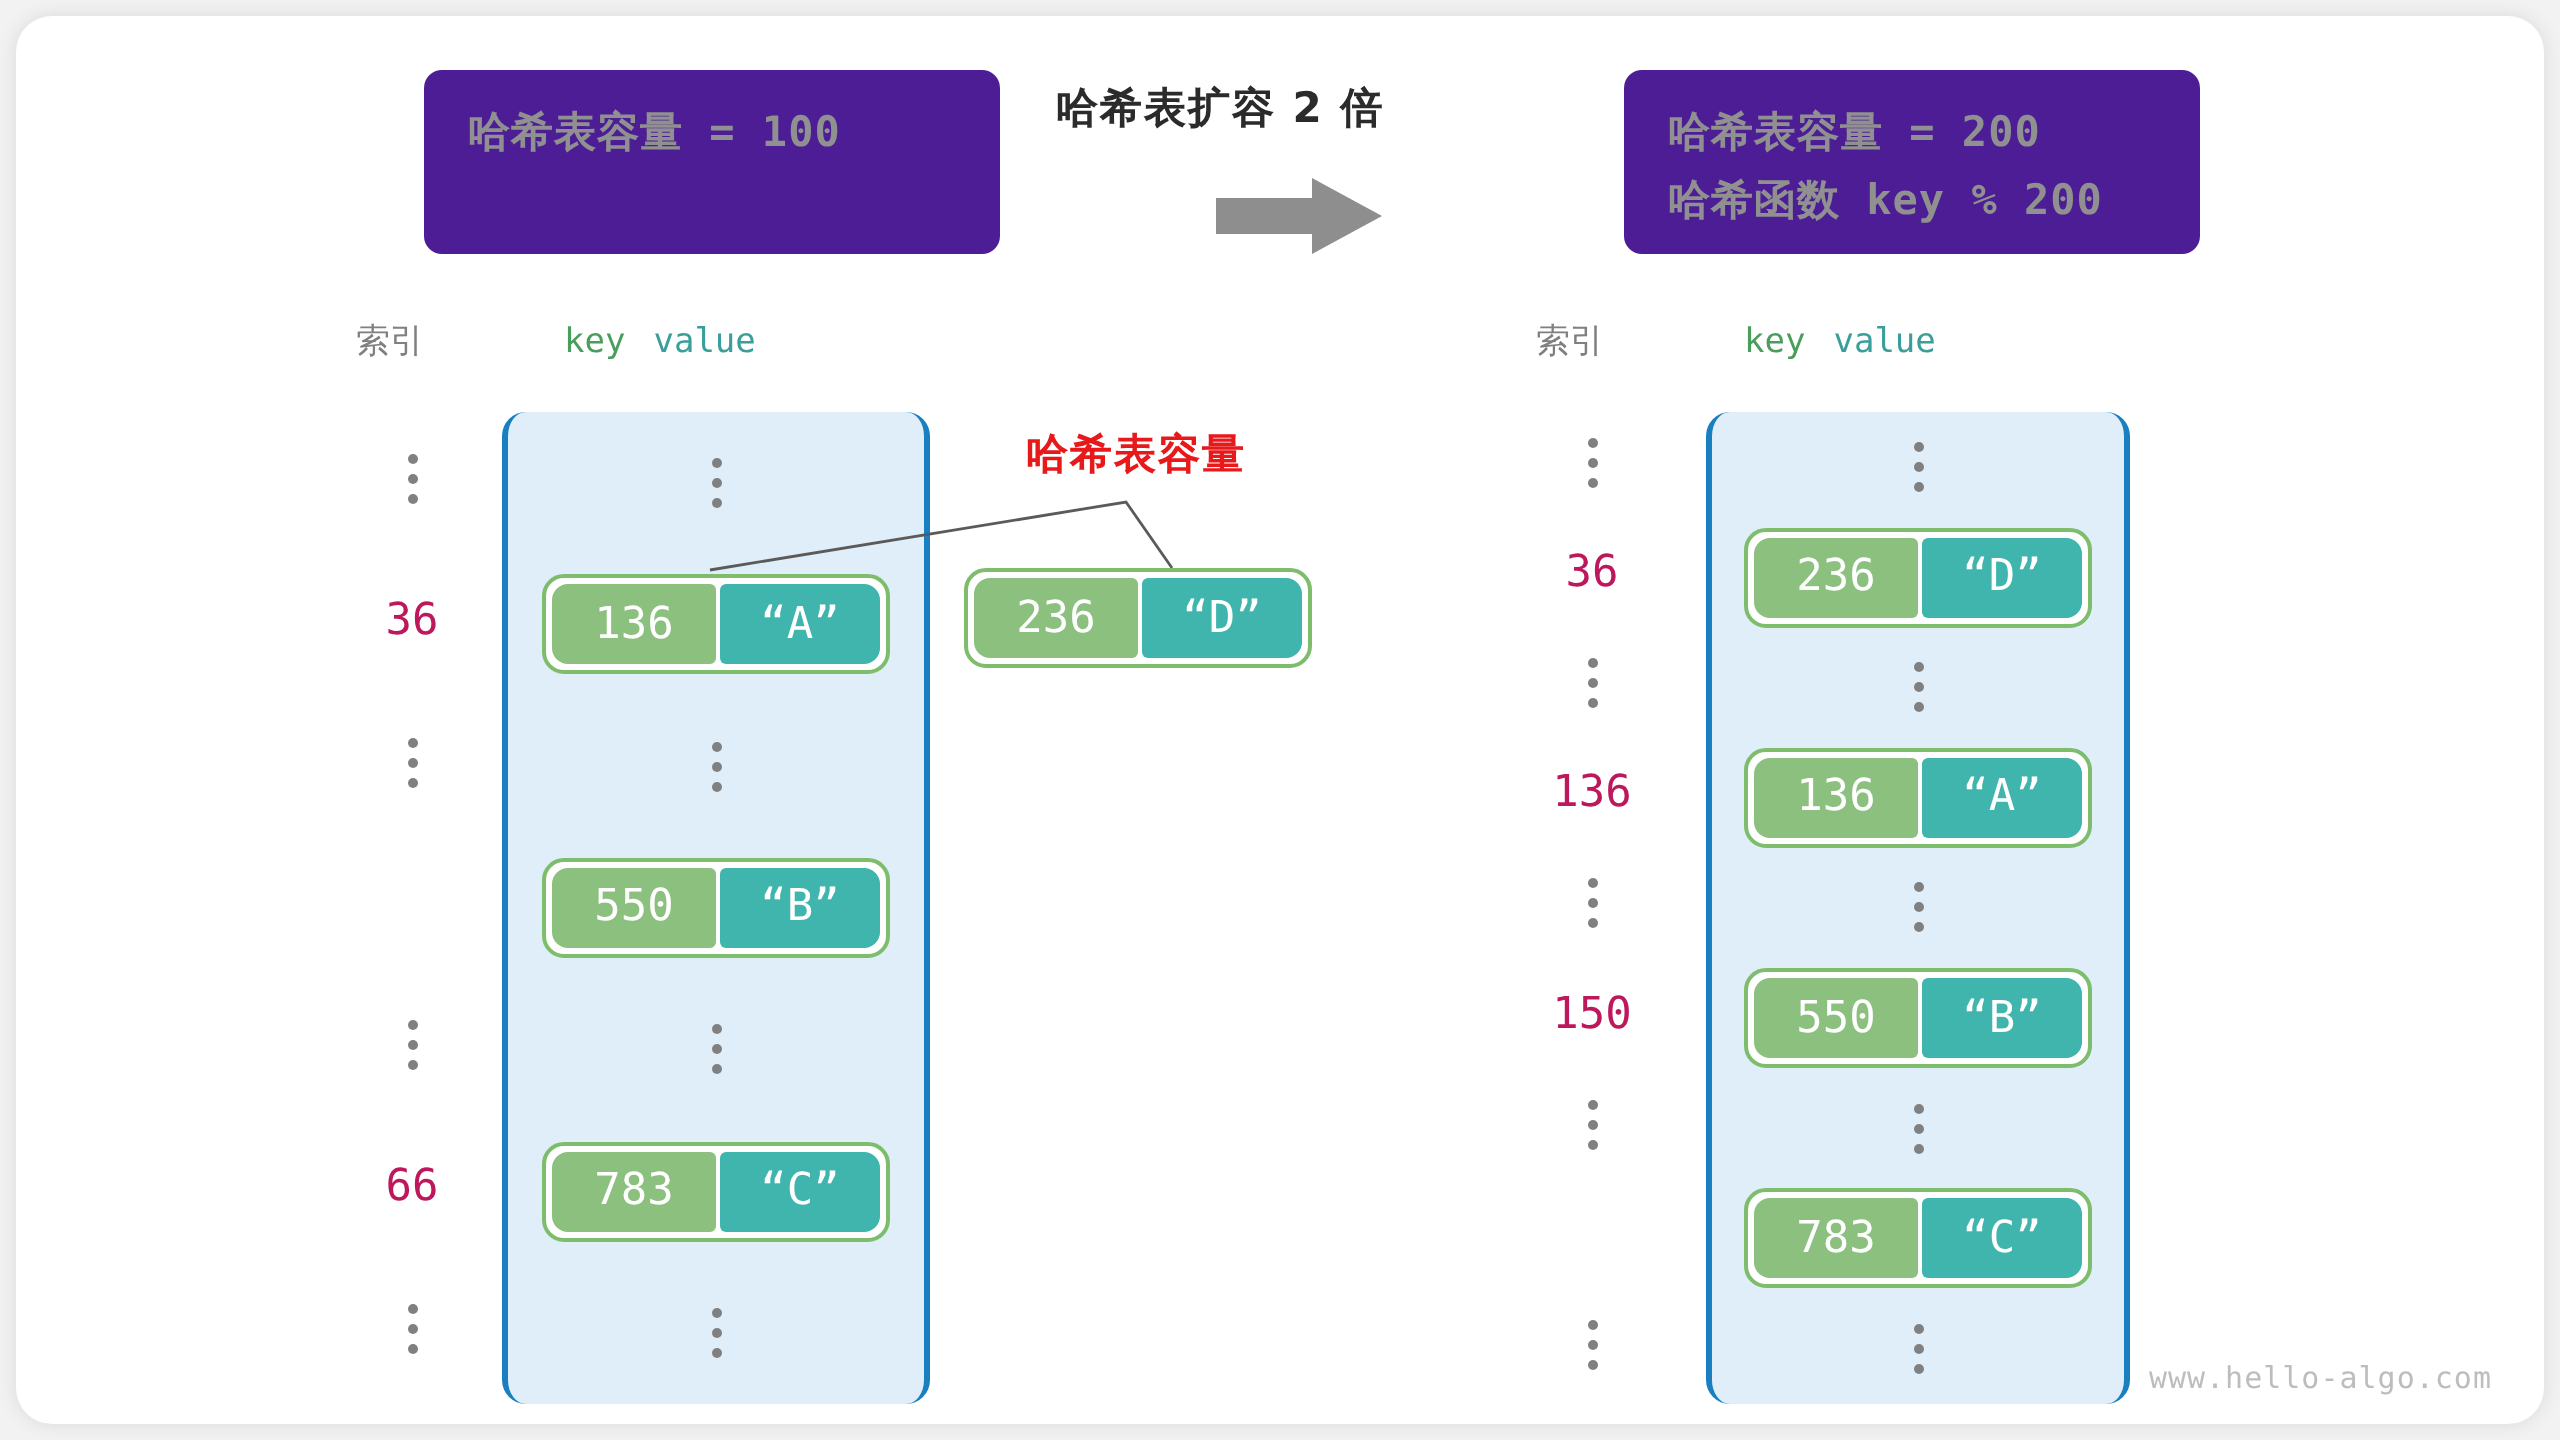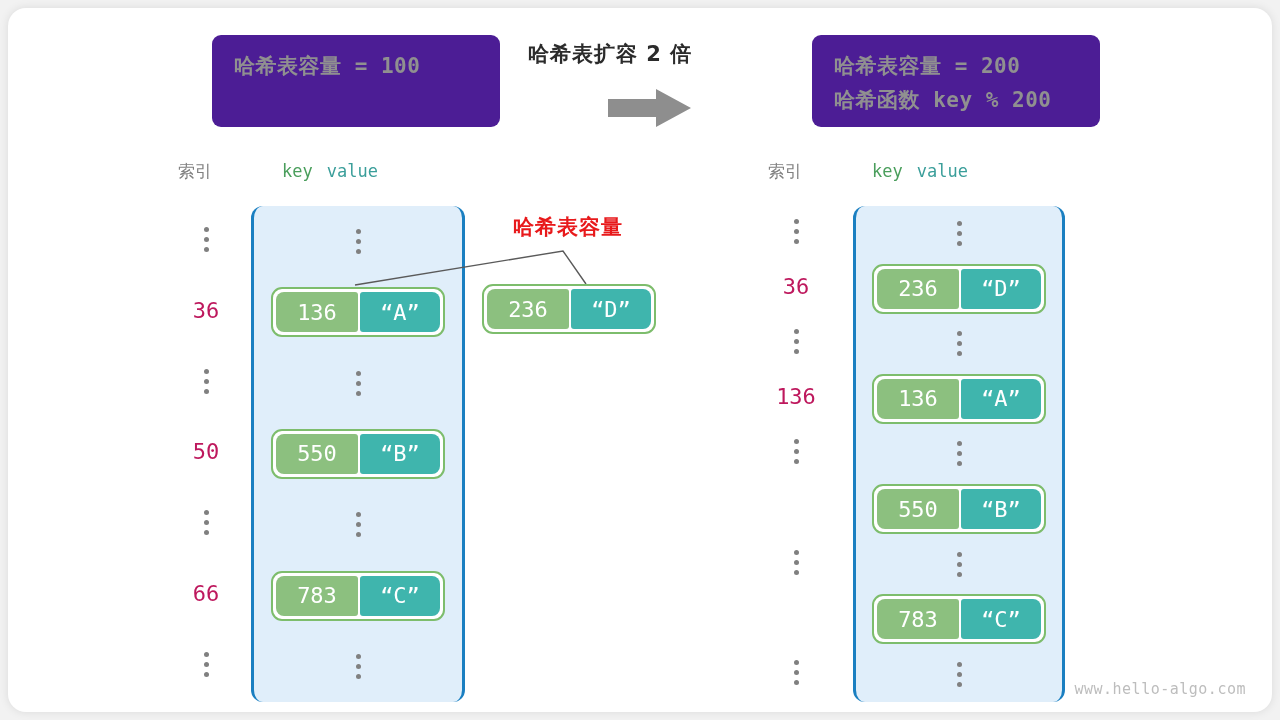--- a/index.html
+++ b/index.html
@@ -246,21 +246,20 @@
           </span>
         </div>
         <div class="index-cell" style="position: absolute; left: 0px; width: 100%; top: 70.8571px; height: 70.8571px;">36</div>
         <div class="index-cell" style="position: absolute; left: 0px; width: 100%; top: 141.714px; height: 70.8571px;">
           <span class="vdots">
             <i></i>
             <i></i>
             <i></i>
           </span>
         </div>
-        <div class="index-cell" style="position: absolute; left: 0px; width: 100%; top: 212.571px; height: 70.8571px;">50</div>
         <div class="index-cell" style="position: absolute; left: 0px; width: 100%; top: 283.429px; height: 70.8571px;">
           <span class="vdots">
             <i></i>
             <i></i>
             <i></i>
           </span>
         </div>
         <div class="index-cell" style="position: absolute; left: 0px; width: 100%; top: 354.286px; height: 70.8571px;">66</div>
         <div class="index-cell" style="position: absolute; left: 0px; width: 100%; top: 425.143px; height: 70.8571px;">
           <span class="vdots">
@@ -336,20 +335,21 @@
           </span>
         </div>
         <div class="index-cell" style="position: absolute; left: 0px; width: 100%; top: 165.333px; height: 55.1111px;">136</div>
         <div class="index-cell" style="position: absolute; left: 0px; width: 100%; top: 220.444px; height: 55.1111px;">
           <span class="vdots">
             <i></i>
             <i></i>
             <i></i>
           </span>
         </div>
+        <div class="index-cell" style="position: absolute; left: 0px; width: 100%; top: 275.556px; height: 55.1111px;">150</div>
         <div class="index-cell" style="position: absolute; left: 0px; width: 100%; top: 330.667px; height: 55.1111px;">
           <span class="vdots">
             <i></i>
             <i></i>
             <i></i>
           </span>
         </div>
         <div class="index-cell" style="position: absolute; left: 0px; width: 100%; top: 440.889px; height: 55.1111px;">
           <span class="vdots">
             <i></i>

